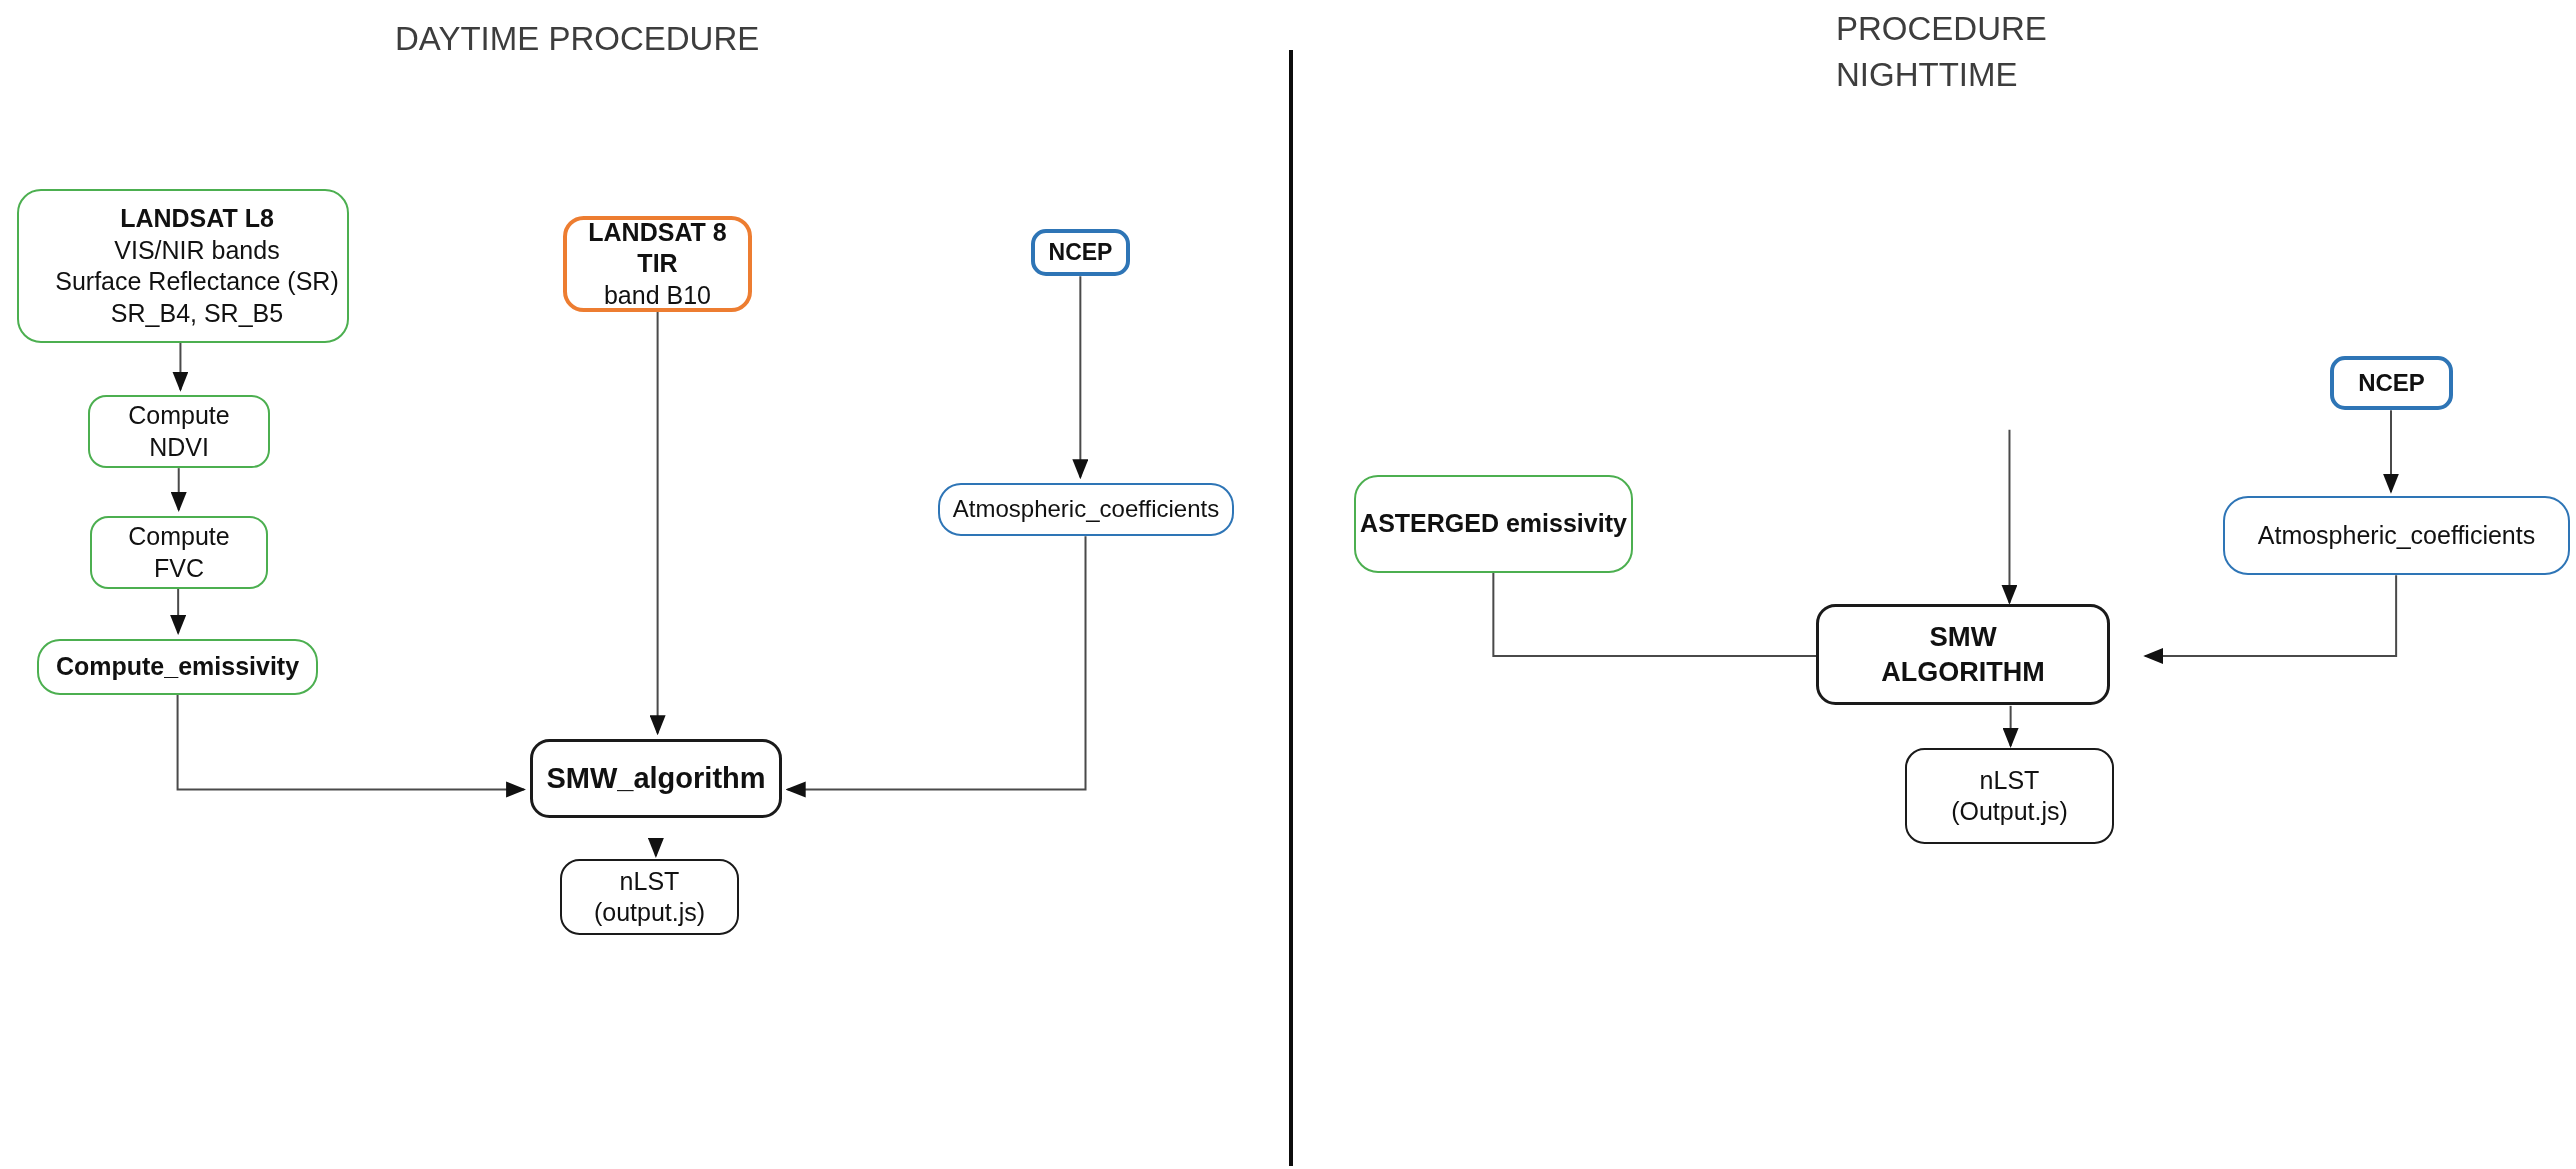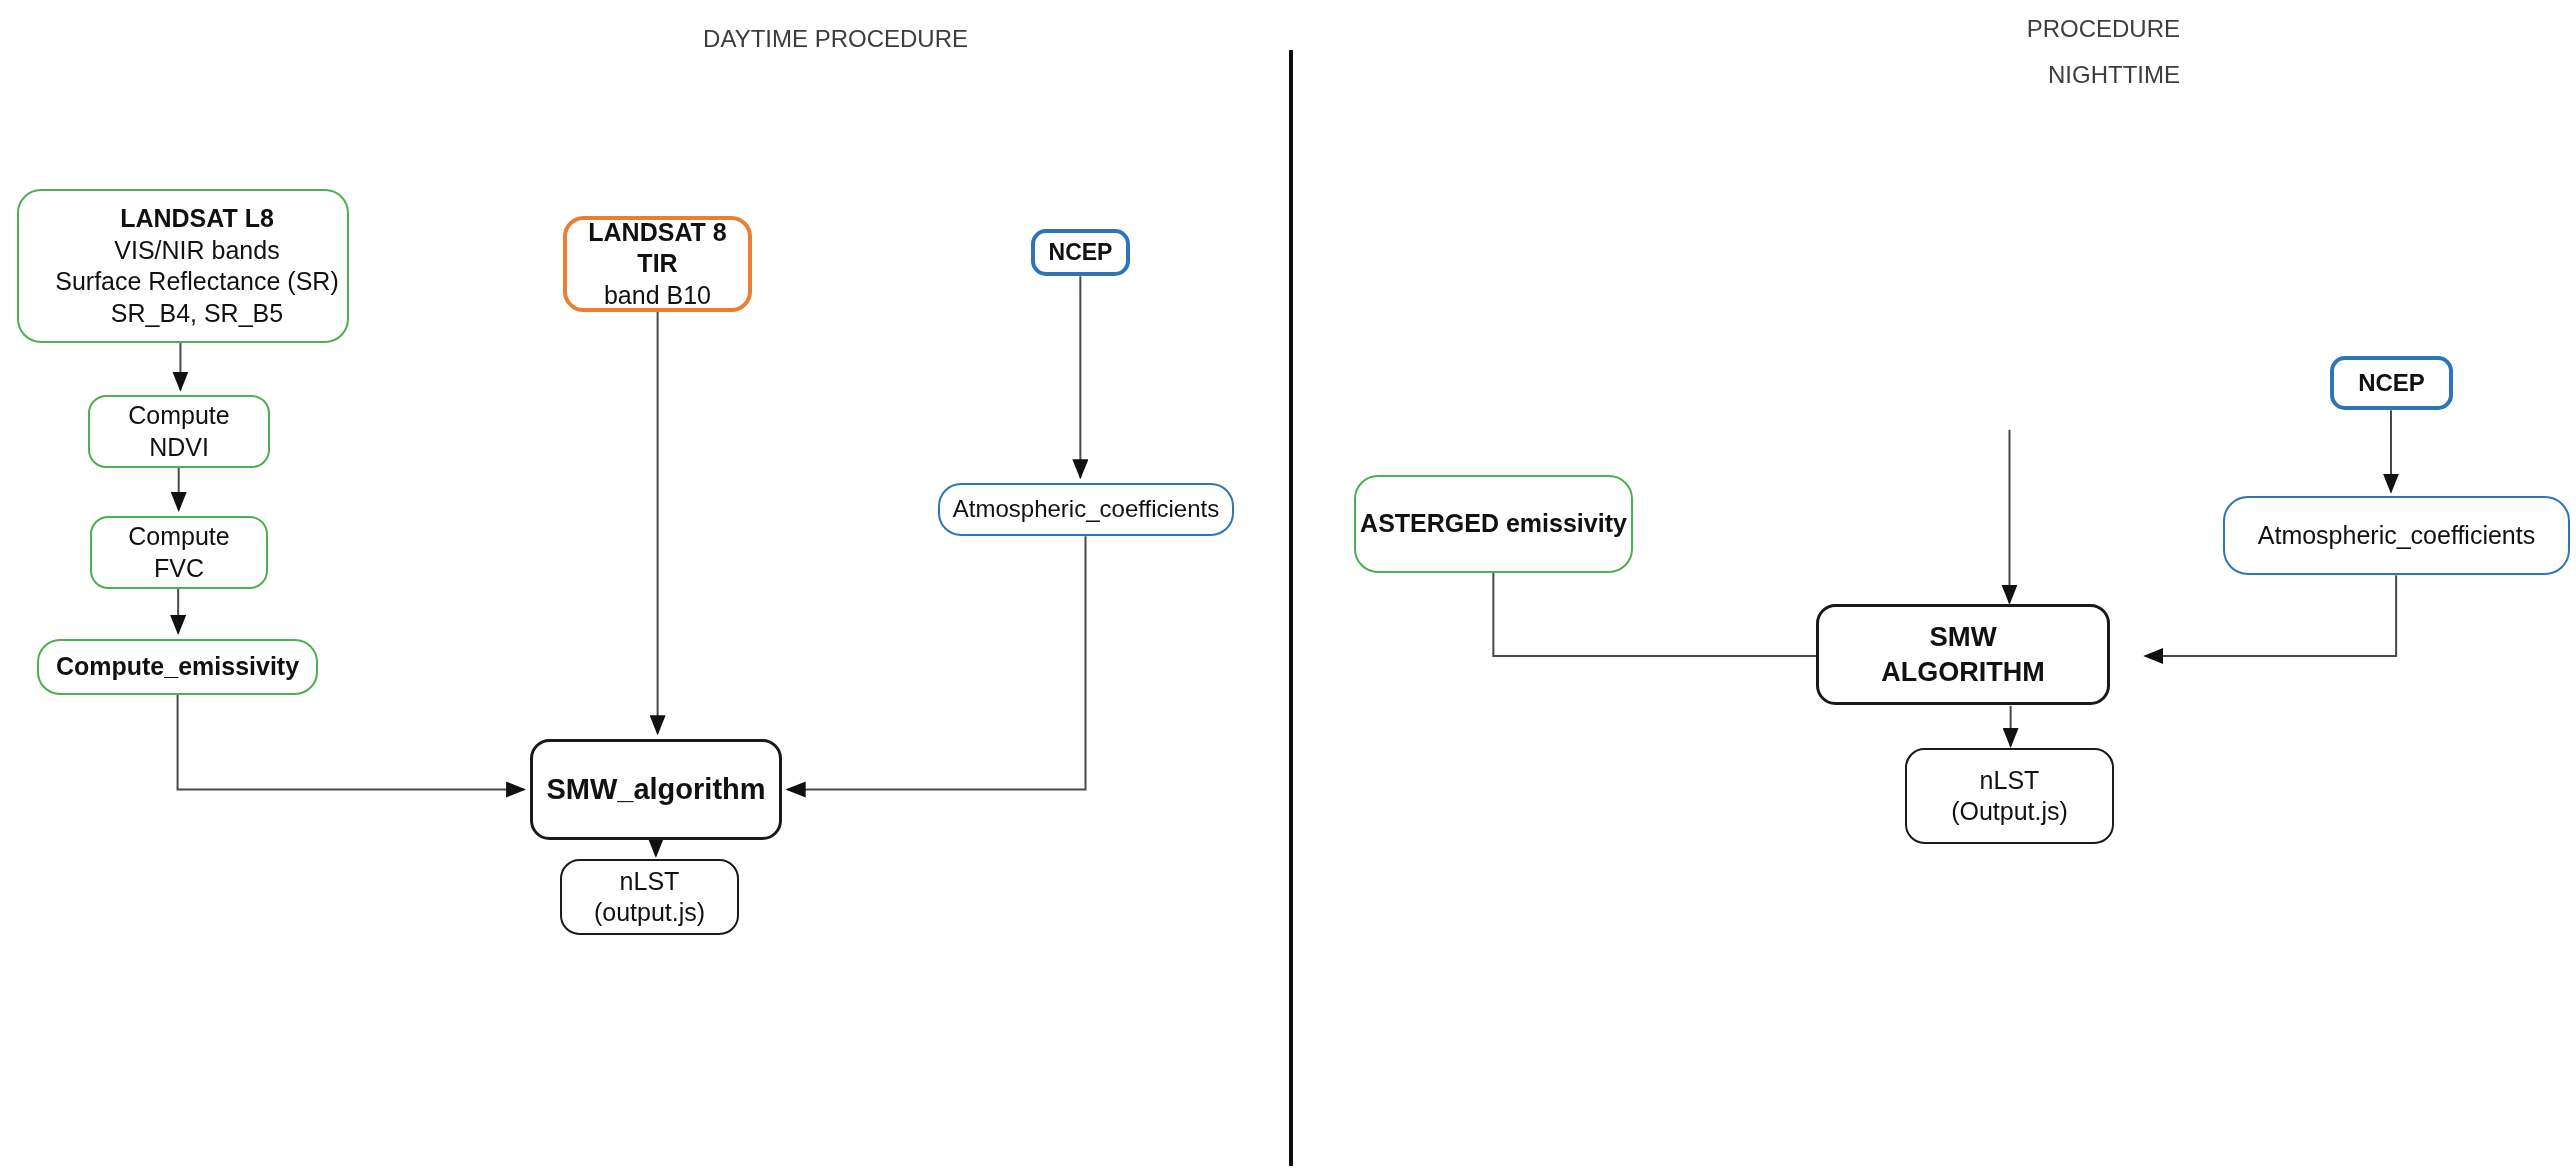--- a/index.html
+++ b/index.html
@@ -6,23 +6,23 @@
   .canvas {
     position: relative;
     width: 2576px;
     height: 1170px;
     background: #ffffff;
     font-family: "Liberation Sans", "DejaVu Sans", sans-serif;
     overflow: hidden;
   }
   .section-title {
     position: absolute;
-    text-align: right;
+    text-align: left;
     color: #3d3d3d;
-    font-size: 24px;
+    font-size: 33px;
     font-weight: 400;
     letter-spacing: 0px;
     line-height: 46px;
   }
   .node {
     position: absolute;
     background: #ffffff;
     border-style: solid;
     display: flex;
     flex-direction: column;
@@ -110,21 +110,21 @@
   </div>
 
   <div class="node b-blue" style="left: 1031px; top: 229px; width: 99px; height: 47px; border-color: rgb(46, 117, 182);">
     <span class="t t-bold" style="font-size:23px;">NCEP</span>
   </div>
 
   <div class="node b-blue-thin" style="left: 938px; top: 483px; width: 296px; height: 53px; border-radius: 23px; border-color: rgb(46, 117, 182);">
     <span class="t" style="font-size:24px;">Atmospheric_coefficients</span>
   </div>
 
-  <div class="node b-black" style="left: 530px; top: 739px; width: 252px; height: 101px; border-color: rgb(26, 26, 26);">
+  <div class="node b-black" style="left: 530px; top: 739px; width: 252px; height: 79px; border-color: rgb(26, 26, 26);">
     <span class="t t-bold" style="font-size:29px;">SMW_algorithm</span>
   </div>
 
   <div class="node b-black" style="left: 560px; top: 859px; width: 179px; height: 76px; border-width: 2.9px; border-color: rgb(26, 26, 26);">
     <span class="t">nLST</span>
     <span class="t">(output.js)</span>
   </div>
 
   <div class="section-title" style="left:1836px; top:5.7px; width:344px;">
     <div>PROCEDURE</div>

